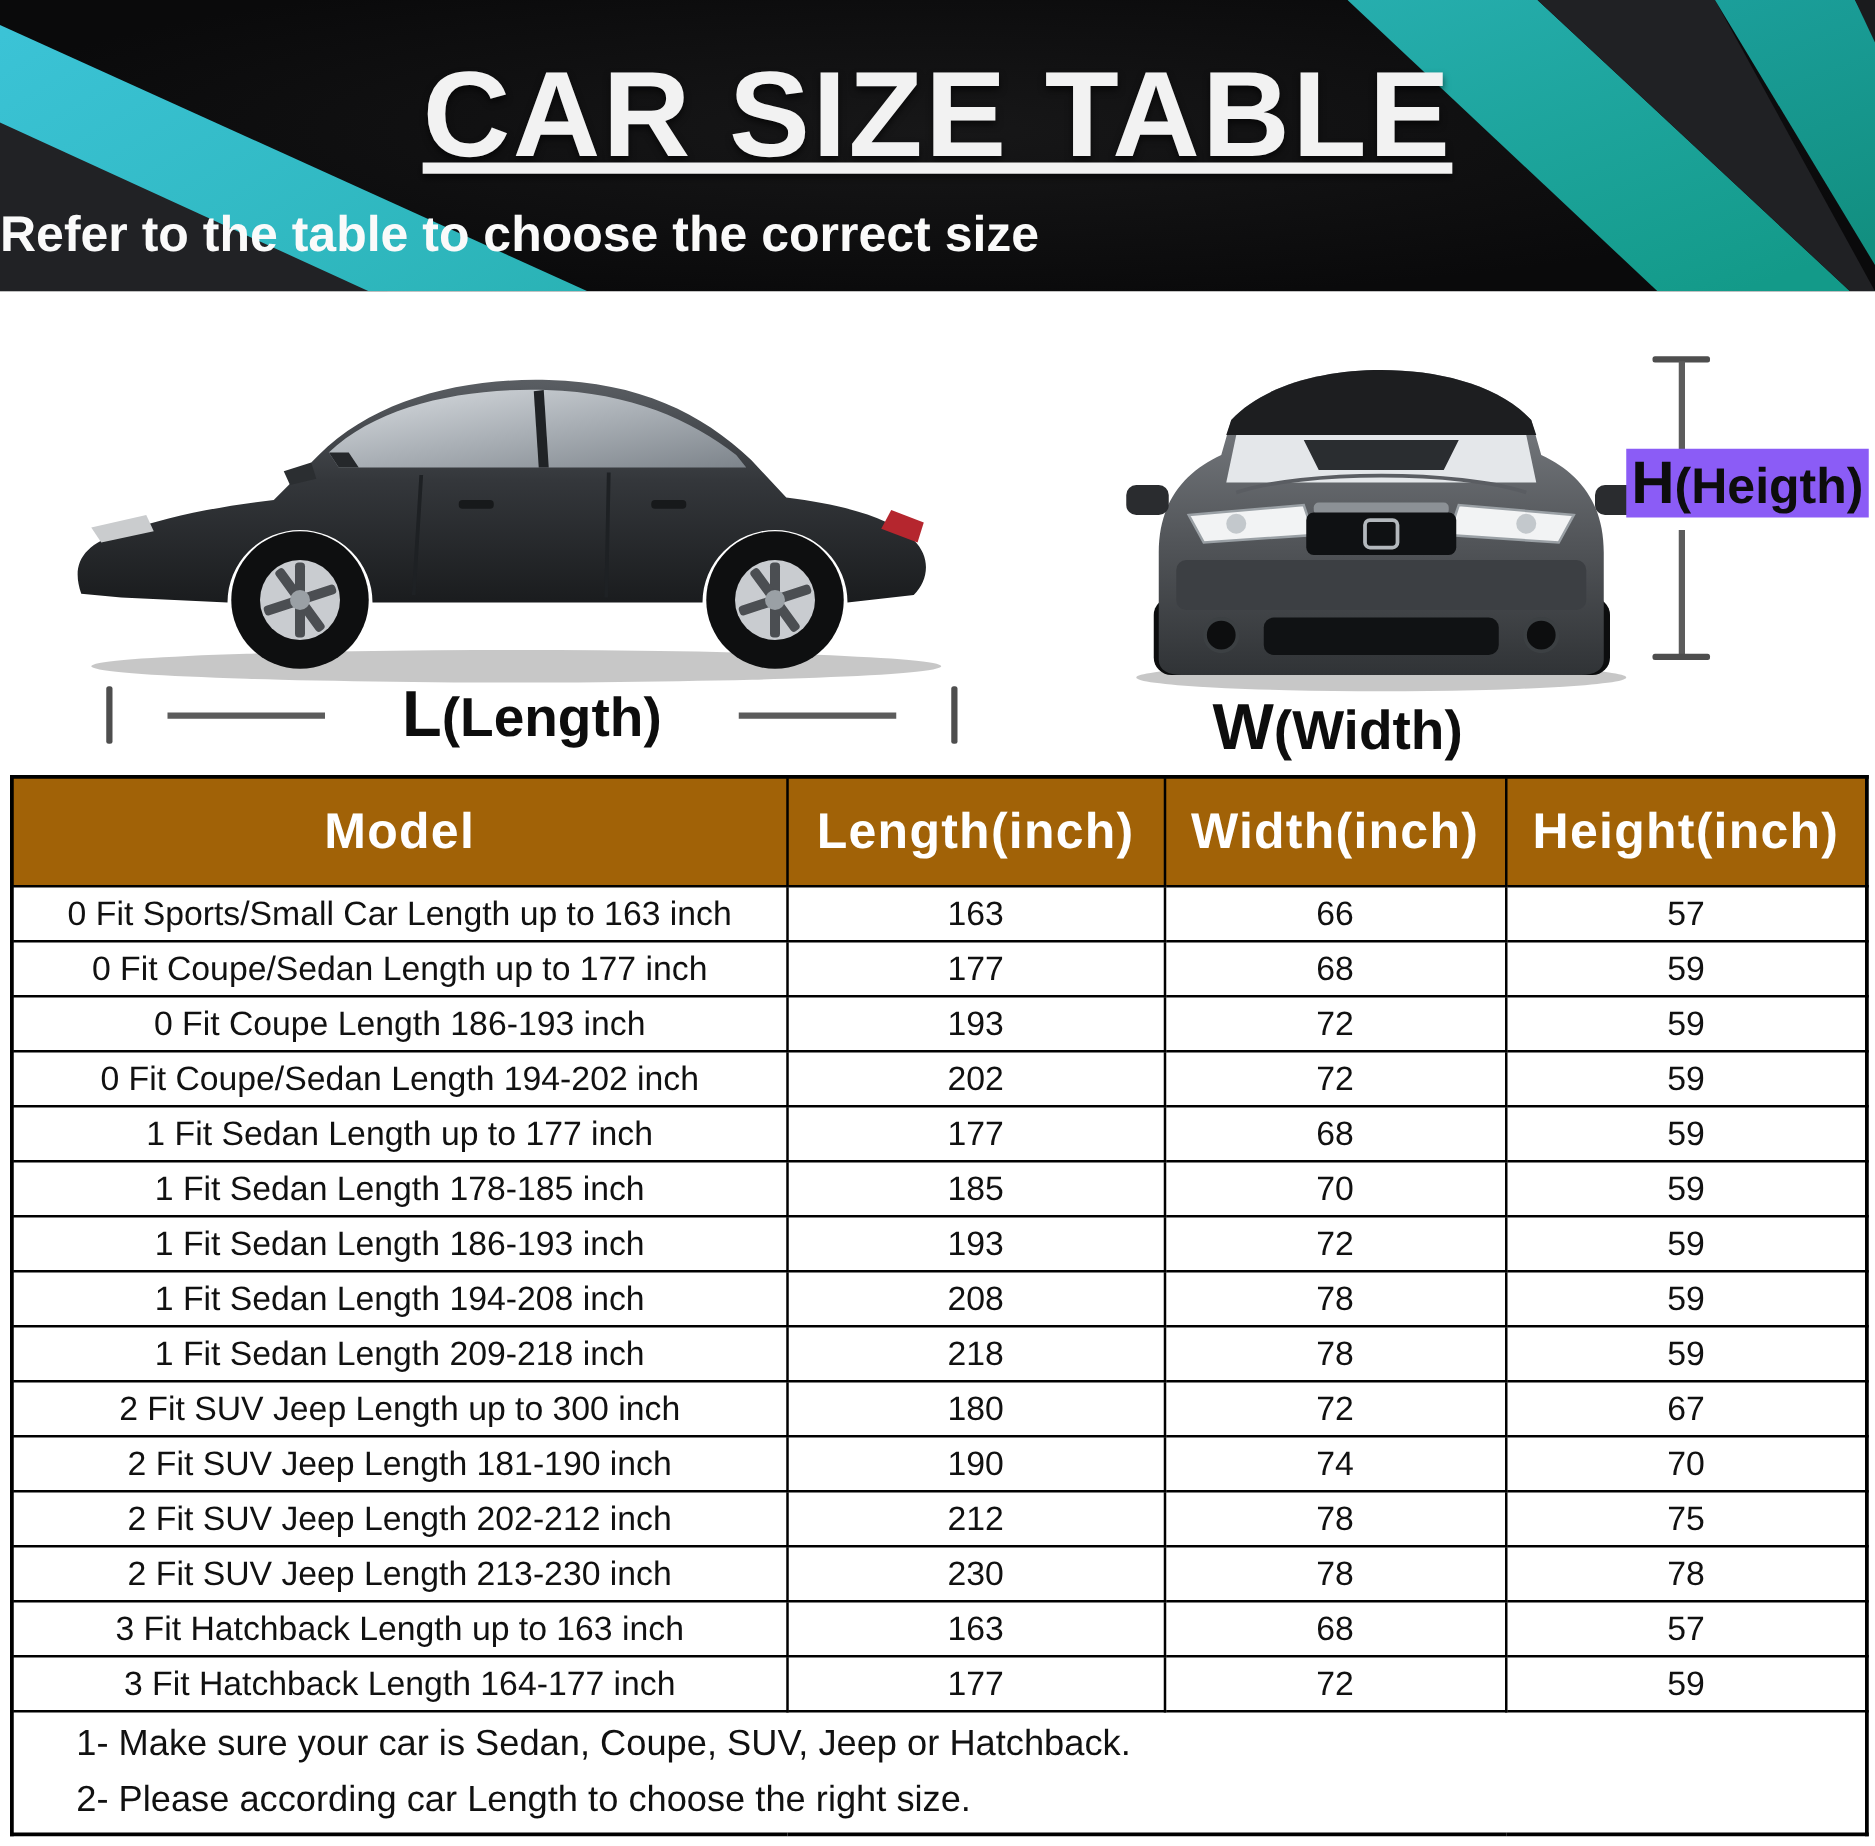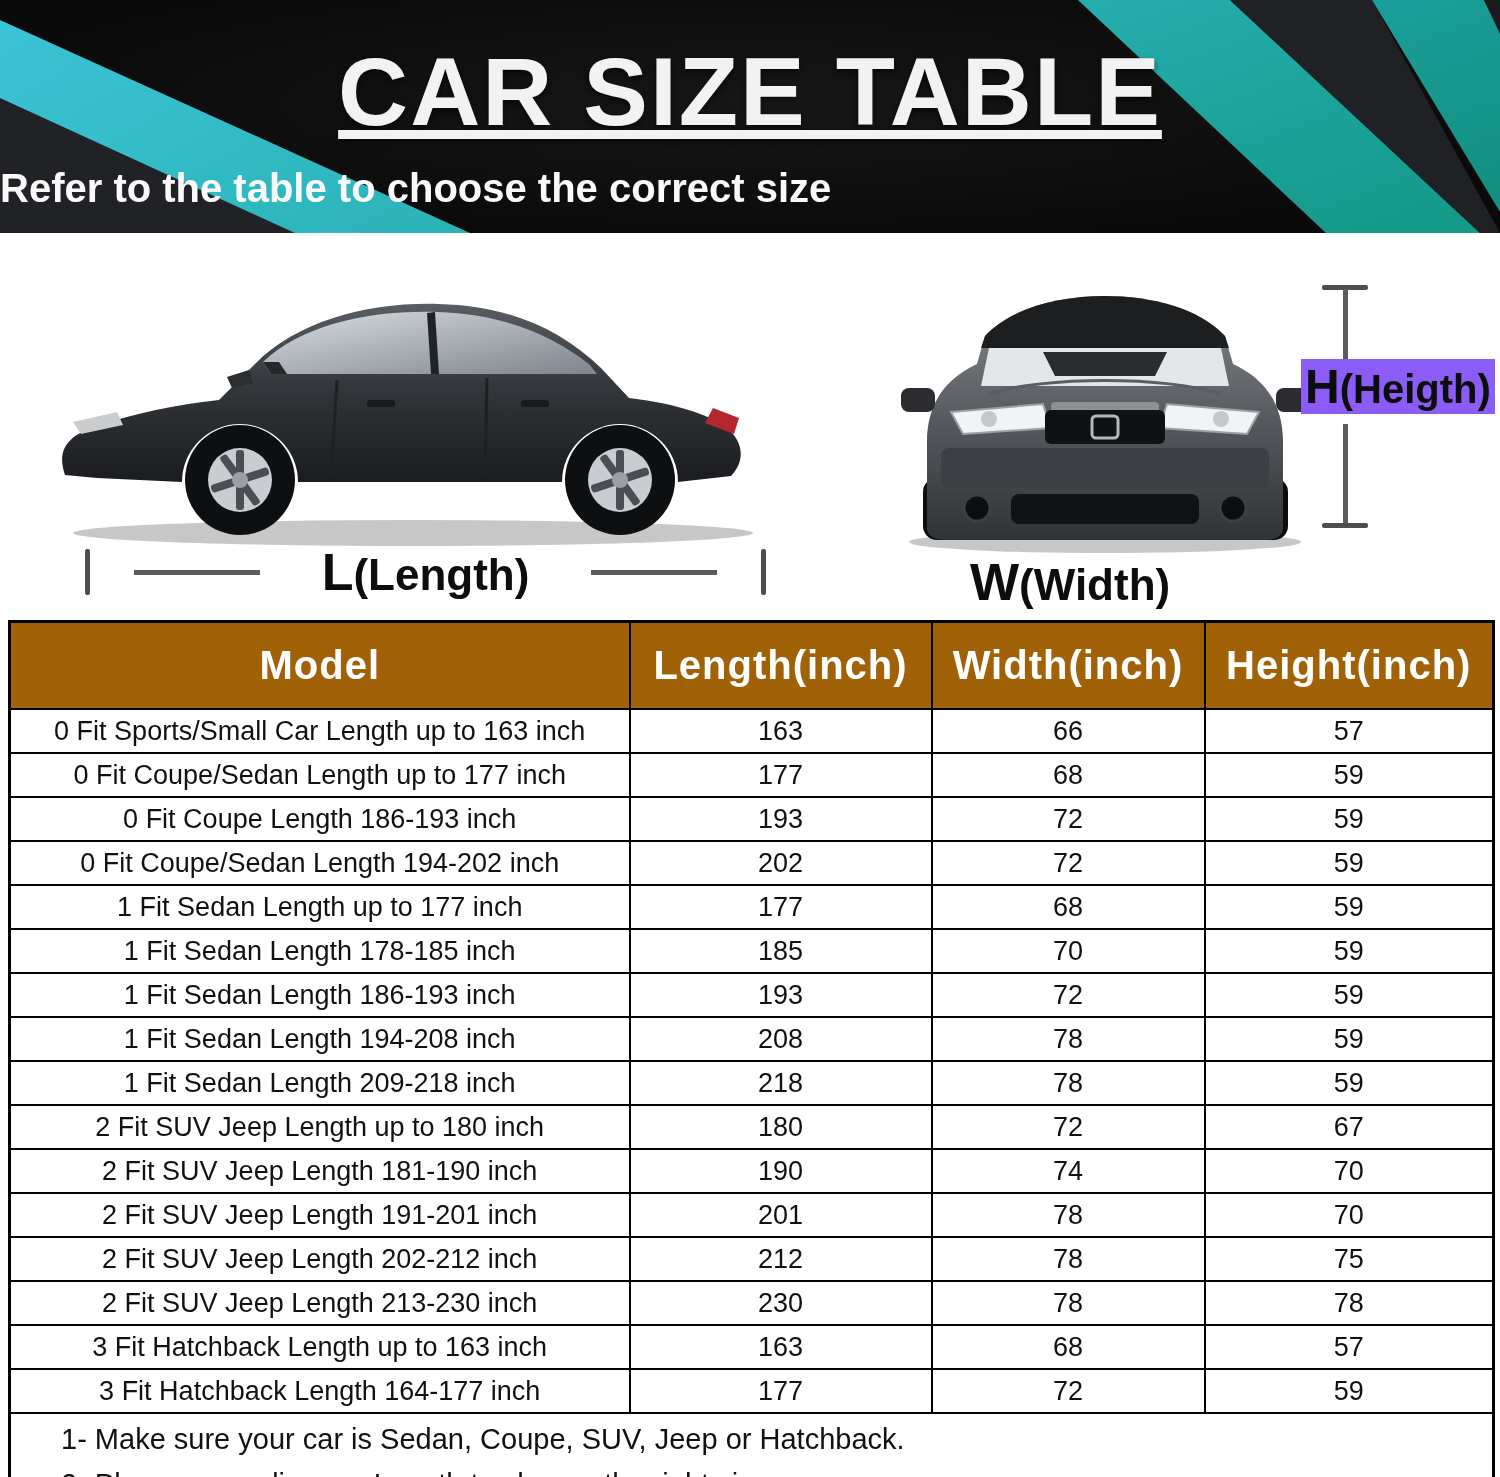--- a/index.html
+++ b/index.html
@@ -268,35 +268,29 @@
           <td>78</td>
           <td>59</td>
         </tr>
         <tr>
           <td>1 Fit Sedan Length 209-218 inch</td>
           <td>218</td>
           <td>78</td>
           <td>59</td>
         </tr>
         <tr>
-          <td>2 Fit SUV Jeep Length up to 180 inch</td>
+          <td>2 Fit SUV Jeep Length up to 300 inch</td>
           <td>180</td>
           <td>72</td>
           <td>67</td>
         </tr>
         <tr>
           <td>2 Fit SUV Jeep Length 181-190 inch</td>
           <td>190</td>
           <td>74</td>
-          <td>70</td>
-        </tr>
-        <tr>
-          <td>2 Fit SUV Jeep Length 191-201 inch</td>
-          <td>201</td>
-          <td>78</td>
           <td>70</td>
         </tr>
         <tr>
           <td>2 Fit SUV Jeep Length 202-212 inch</td>
           <td>212</td>
           <td>78</td>
           <td>75</td>
         </tr>
         <tr>
           <td>2 Fit SUV Jeep Length 213-230 inch</td>

